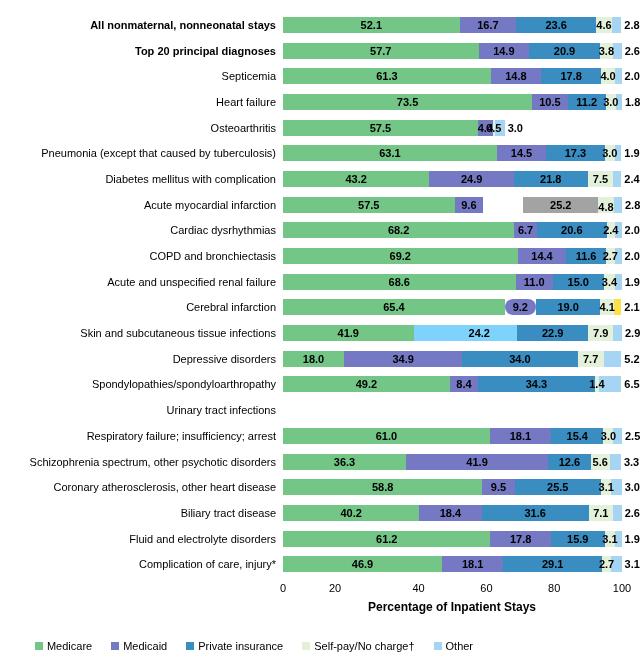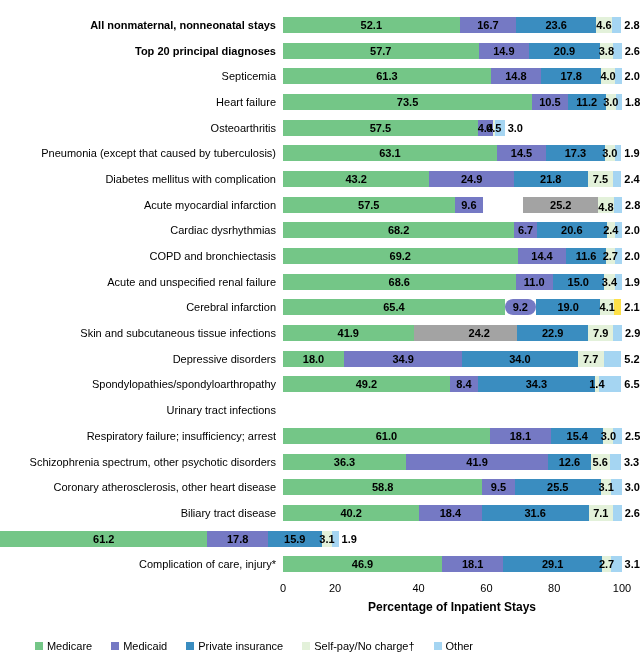--- a/index.html
+++ b/index.html
@@ -340,21 +340,21 @@
             <span class="val-out">2.1</span>
           </div>
         </div>
       </div>
       <div class="bar-row">
         <div class="cat-label">Skin and subcutaneous tissue infections</div>
         <div class="bar-track">
           <div class="seg" style="width: 41.9%; background: rgb(116, 198, 135);">
             <span class="val">41.9</span>
           </div>
-          <div class="seg" style="width: 24.2%; background: #a3a3a3; padding-left: 28px;">
+          <div class="seg" style="width: 24.2%; background: #7dd3fc; padding-left: 28px;">
             <span class="val">24.2</span>
           </div>
           <div class="seg" style="width: 22.9%; background: rgb(58, 141, 192);">
             <span class="val">22.9</span>
           </div>
           <div class="seg" style="width: 7.9%; background: rgb(227, 241, 218);">
             <span class="val">7.9</span>
           </div>
           <div class="seg" style="width: 2.9%; background: rgb(165, 213, 242);">
             <span class="val-out">2.9</span>
@@ -478,20 +478,21 @@
           </div>
           <div class="seg" style="width: 7.1%; background: rgb(227, 241, 218);">
             <span class="val">7.1</span>
           </div>
           <div class="seg" style="width: 2.6%; background: rgb(165, 213, 242);">
             <span class="val-out">2.6</span>
           </div>
         </div>
       </div>
       <div class="bar-row">
+        <div class="cat-label">Fluid and electrolyte disorders</div>
         <div class="bar-track">
           <div class="seg" style="width: 61.2%; background: rgb(116, 198, 135);">
             <span class="val">61.2</span>
           </div>
           <div class="seg" style="width: 17.8%; background: rgb(117, 121, 196);">
             <span class="val">17.8</span>
           </div>
           <div class="seg" style="width: 15.9%; background: rgb(58, 141, 192);">
             <span class="val">15.9</span>
           </div>

